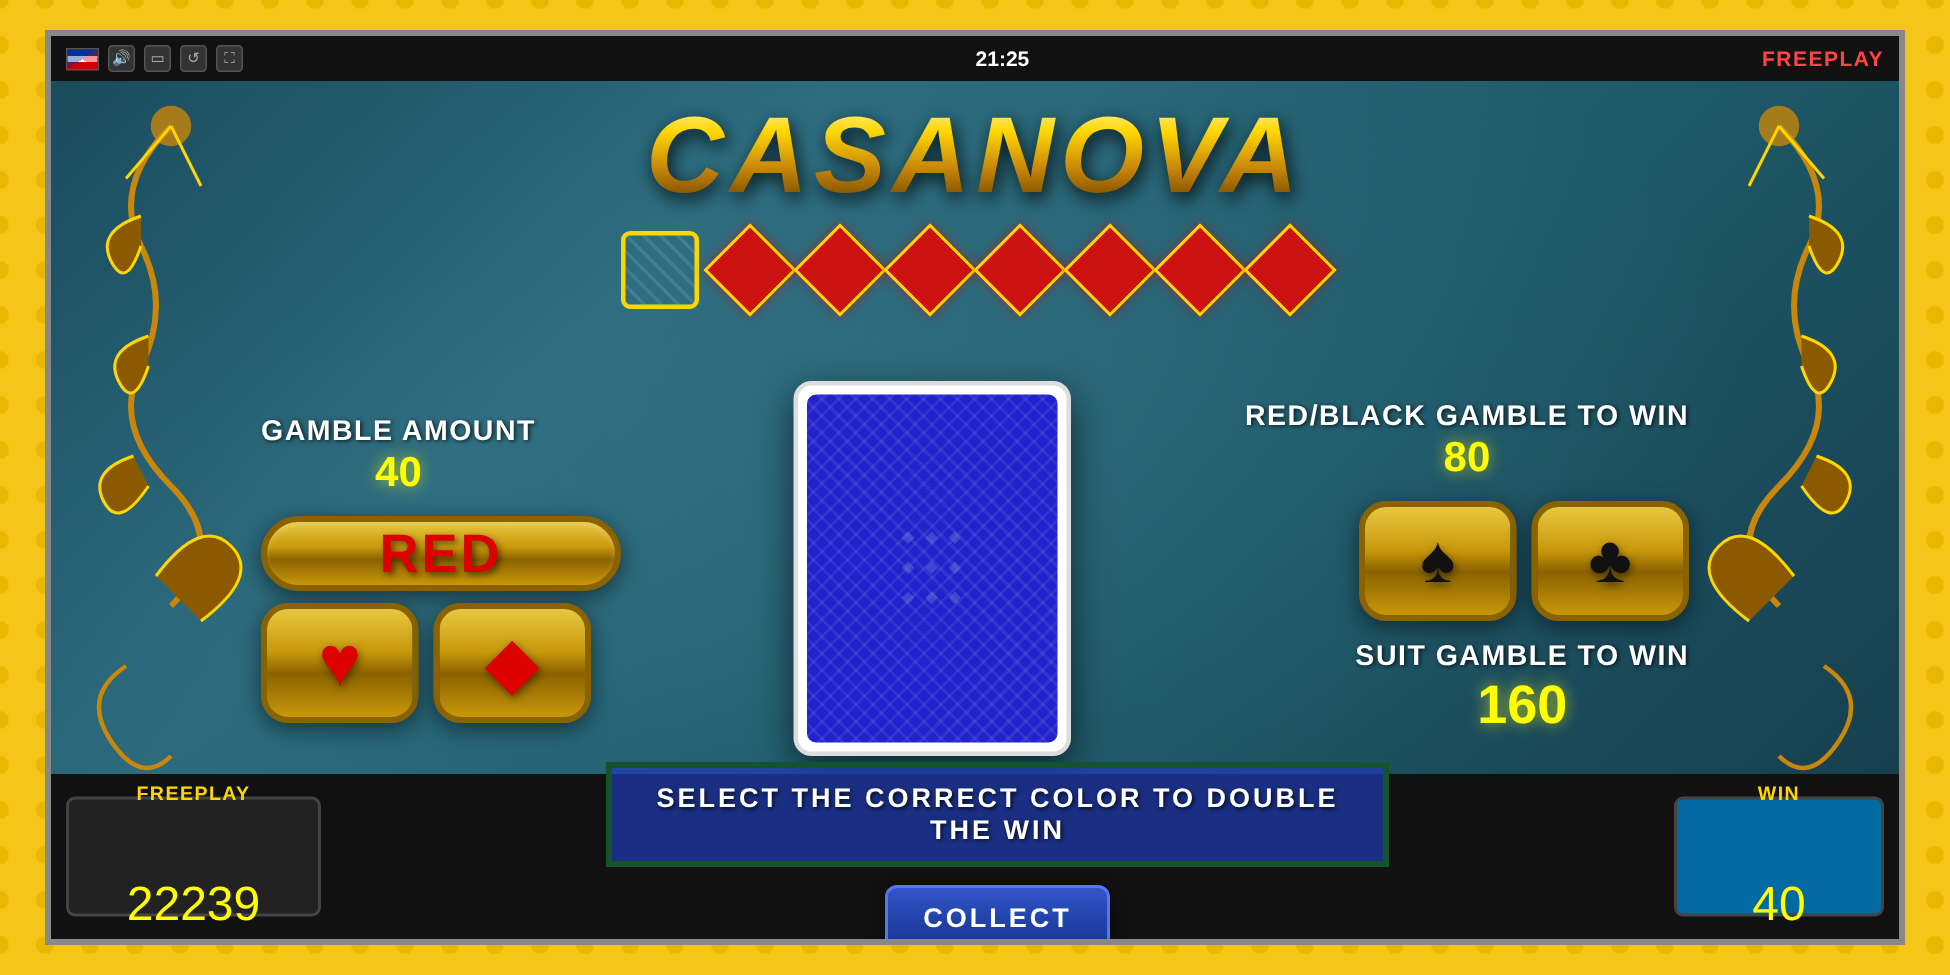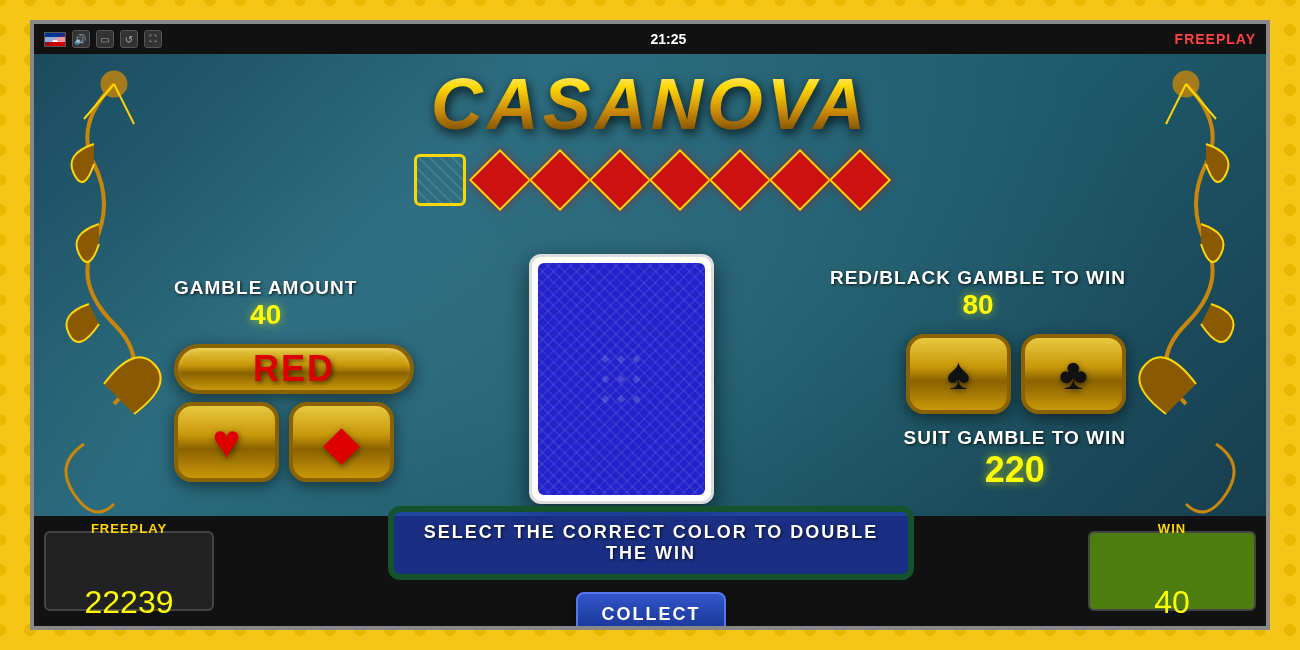--- a/index.html
+++ b/index.html
@@ -469,24 +469,24 @@
       font-weight: bold;
       letter-spacing: 2px;
       cursor: pointer;
       display: flex;
       align-items: center;
       justify-content: center;
       box-shadow: 0 3px 10px rgba(0,0,0,0.5);
     }
 
     .bottom-win {
-      width: 168px;
+      width: 140px;
       height: 80px;
       margin-right: 10px;
-      background: #4d7c0f;
+      background: #0369a1;
       border: 2px solid #444;
       border-radius: 6px;
       display: flex;
       flex-direction: column;
       align-items: center;
       justify-content: center;
     }
 
     
     .deco-svg {
@@ -612,33 +612,33 @@
         <div class="suit-buttons">
           <div class="suit-btn">
             <span class="suit-symbol" style="color:#111;font-size:44px;">♠</span>
           </div>
           <div class="suit-btn">
             <span class="suit-symbol" style="color:#111;font-size:44px;">♣</span>
           </div>
         </div>
         <div class="suit-gamble-info">
           <div class="gamble-label">SUIT GAMBLE TO WIN</div>
-          <div class="gamble-value" style="font-size:36px;">220</div>
+          <div class="gamble-value" style="font-size:36px;">160</div>
         </div>
       </div>
     </div>
 
     <div class="bottom-bar">
       <div class="bottom-freeplay">
         <div class="bottom-label">FREEPLAY</div>
         <div class="bottom-value">22239</div>
       </div>
 
       <div class="bottom-message">
-        <div style="display:flex;flex-direction:column;align-items:center;background:rgba(30,60,180,0.7);border:6px solid #14532d;border-radius:12px;padding:10px 30px;min-width:520px;">
+        <div style="display:flex;flex-direction:column;align-items:center;background:rgba(30,60,180,0.7);border:4px solid #14532d;border-radius:0;padding:10px 30px;min-width:520px;">
           <div class="message-text">SELECT THE CORRECT COLOR TO DOUBLE</div>
           <div class="message-text">THE WIN</div>
         </div>
         <div class="bottom-buttons">
           <button class="action-btn">COLLECT</button>
         </div>
       </div>
 
       <div class="bottom-win">
         <div class="bottom-label">WIN</div>

